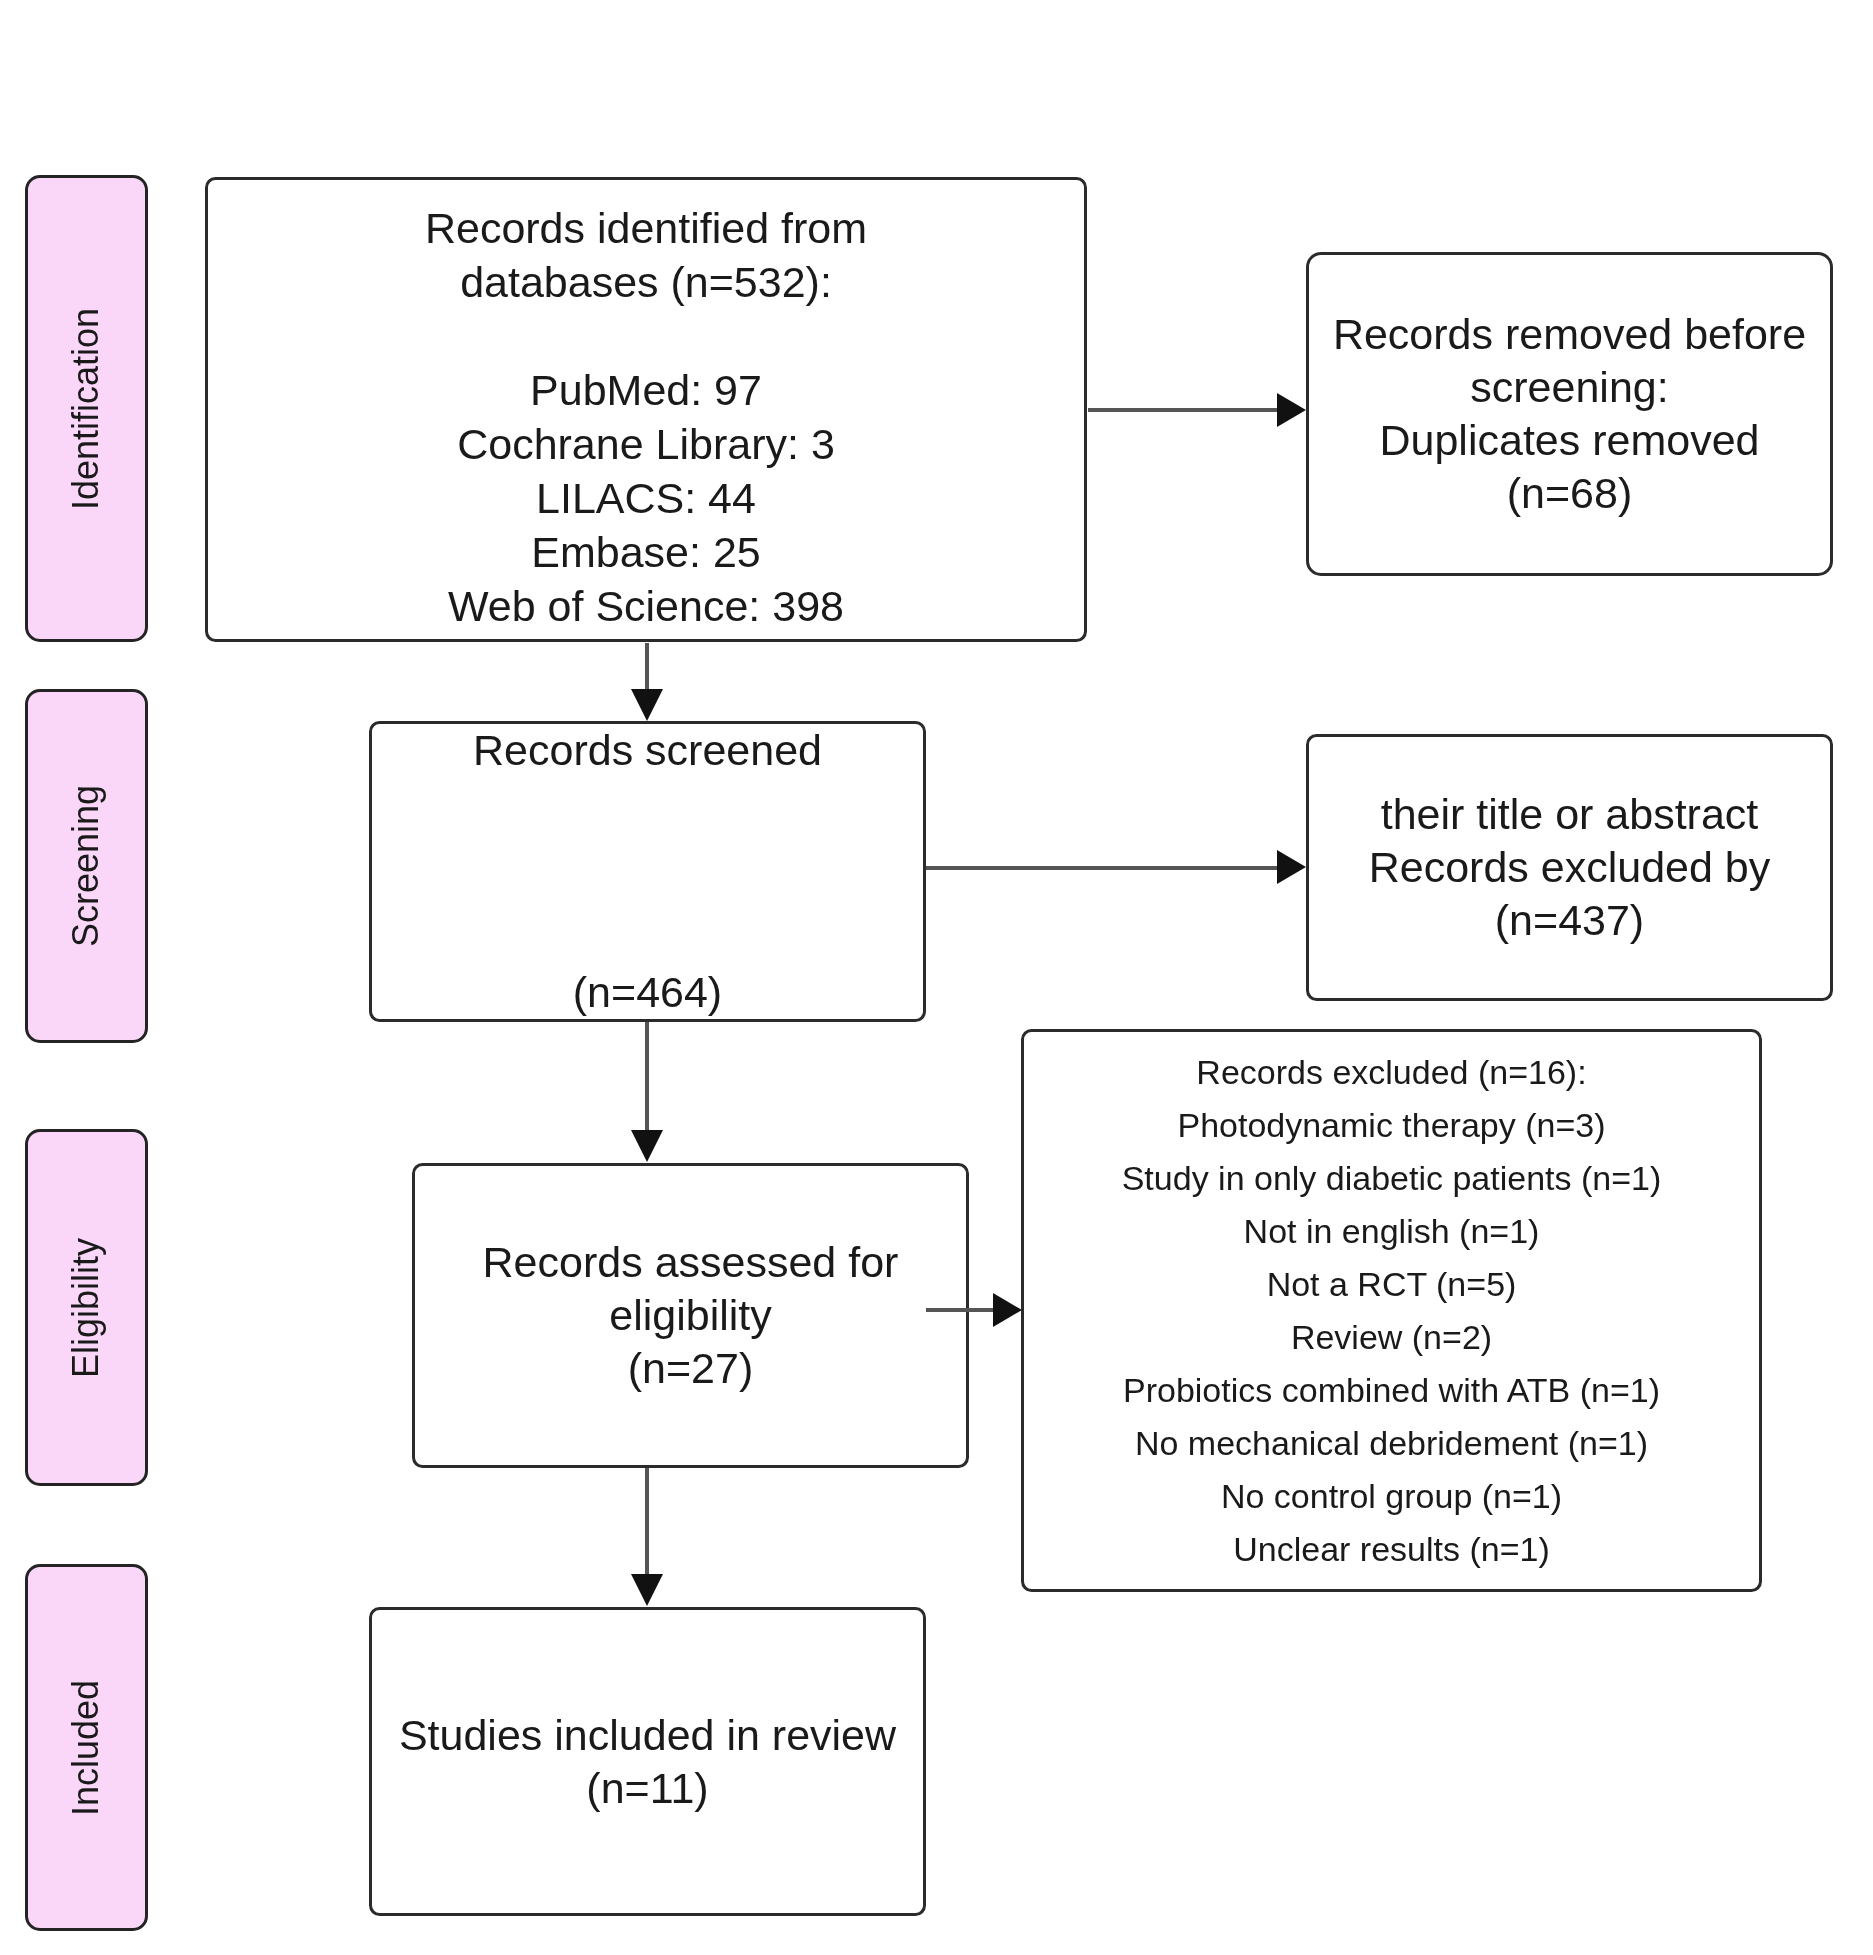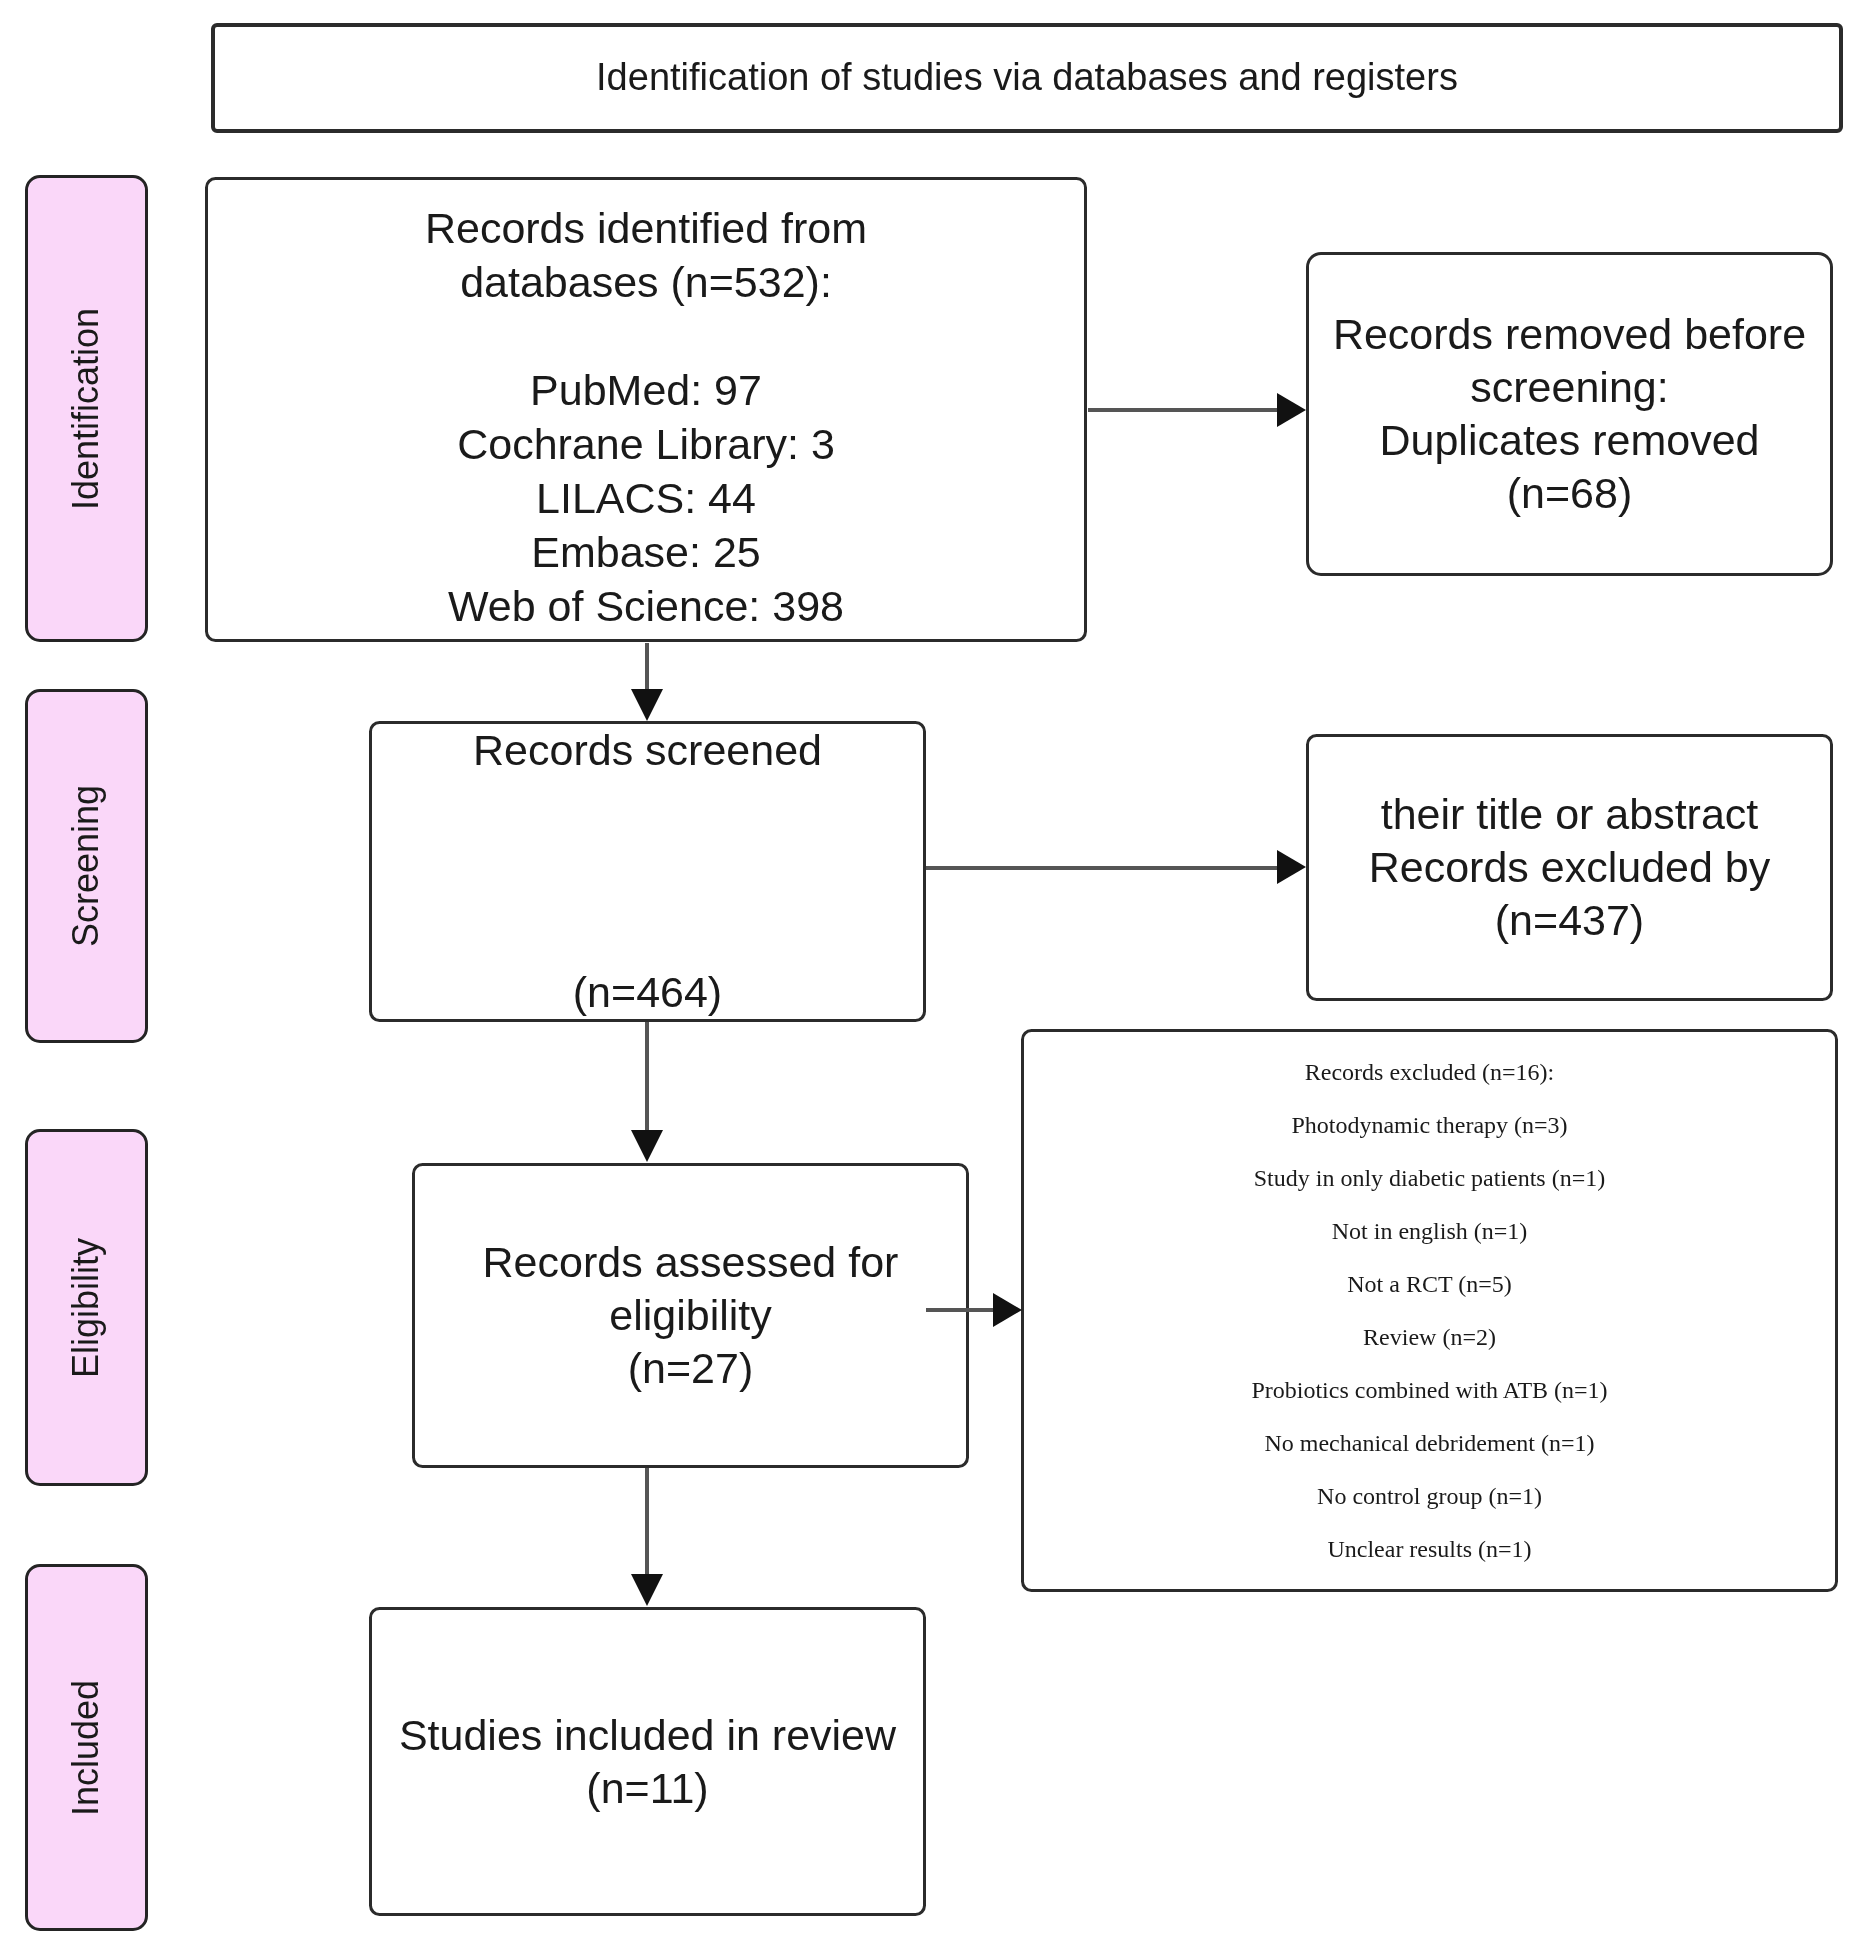--- a/index.html
+++ b/index.html
@@ -54,21 +54,21 @@
   #stage-included       { top: 1564px; height: 367px; }
 
   #box-identified { left: 205px; top: 177px; width: 882px; height: 465px; justify-content: flex-start; padding-top: 21px; line-height: 54px; }
   #box-identified .line { min-height: 54px; }
   #box-screened   { left: 369px; top: 721px;  width: 557px; height: 301px; justify-content: space-between; }
   #box-assessed   { left: 369px; top: 1163px; width: 557px; height: 305px; margin-left: 43px; }
   #box-included   { left: 369px; top: 1607px; width: 557px; height: 309px; }
 
   #box-removed    { left: 1306px; top: 252px;  width: 527px; height: 324px; border-radius: 15px; }
   #box-excluded-ta{ left: 1306px; top: 734px;  width: 527px; height: 267px; }
-  #box-excluded-el{ left: 1021px; top: 1029px; width: 817px; height: 563px; font-size: 24px; line-height: 53px; font-family: Liberation Serif, serif; }
+  #box-excluded-el{ left: 1021px; top: 1029px; width: 741px; height: 563px; font-size: 34px; line-height: 53px; }
 
   .vline { position: absolute; width: 3.8px; background: #555555; }
   .hline { position: absolute; height: 3.8px; background: #555555; }
   .head-down {
     position: absolute; width: 0; height: 0;
     border-left: 16px solid transparent;
     border-right: 16px solid transparent;
     border-top: 32px solid #111111;
   }
   .head-right {
@@ -76,23 +76,20 @@
     border-top: 17.3px solid transparent;
     border-bottom: 17.3px solid transparent;
     border-left: 29px solid #111111;
   }
 </style>
 </head>
 <body>
 
 <div id="canvas">
 
-  <div class="box" id="title-box">
-    <div class="line">Identification of studies via databases and registers</div>
-  </div>
 
   <div class="stage" id="stage-identification">
     <span>Identification</span>
   </div>
   <div class="stage" id="stage-screening">
     <span>Screening</span>
   </div>
   <div class="stage" id="stage-eligibility">
     <span>Eligibility</span>
   </div>

